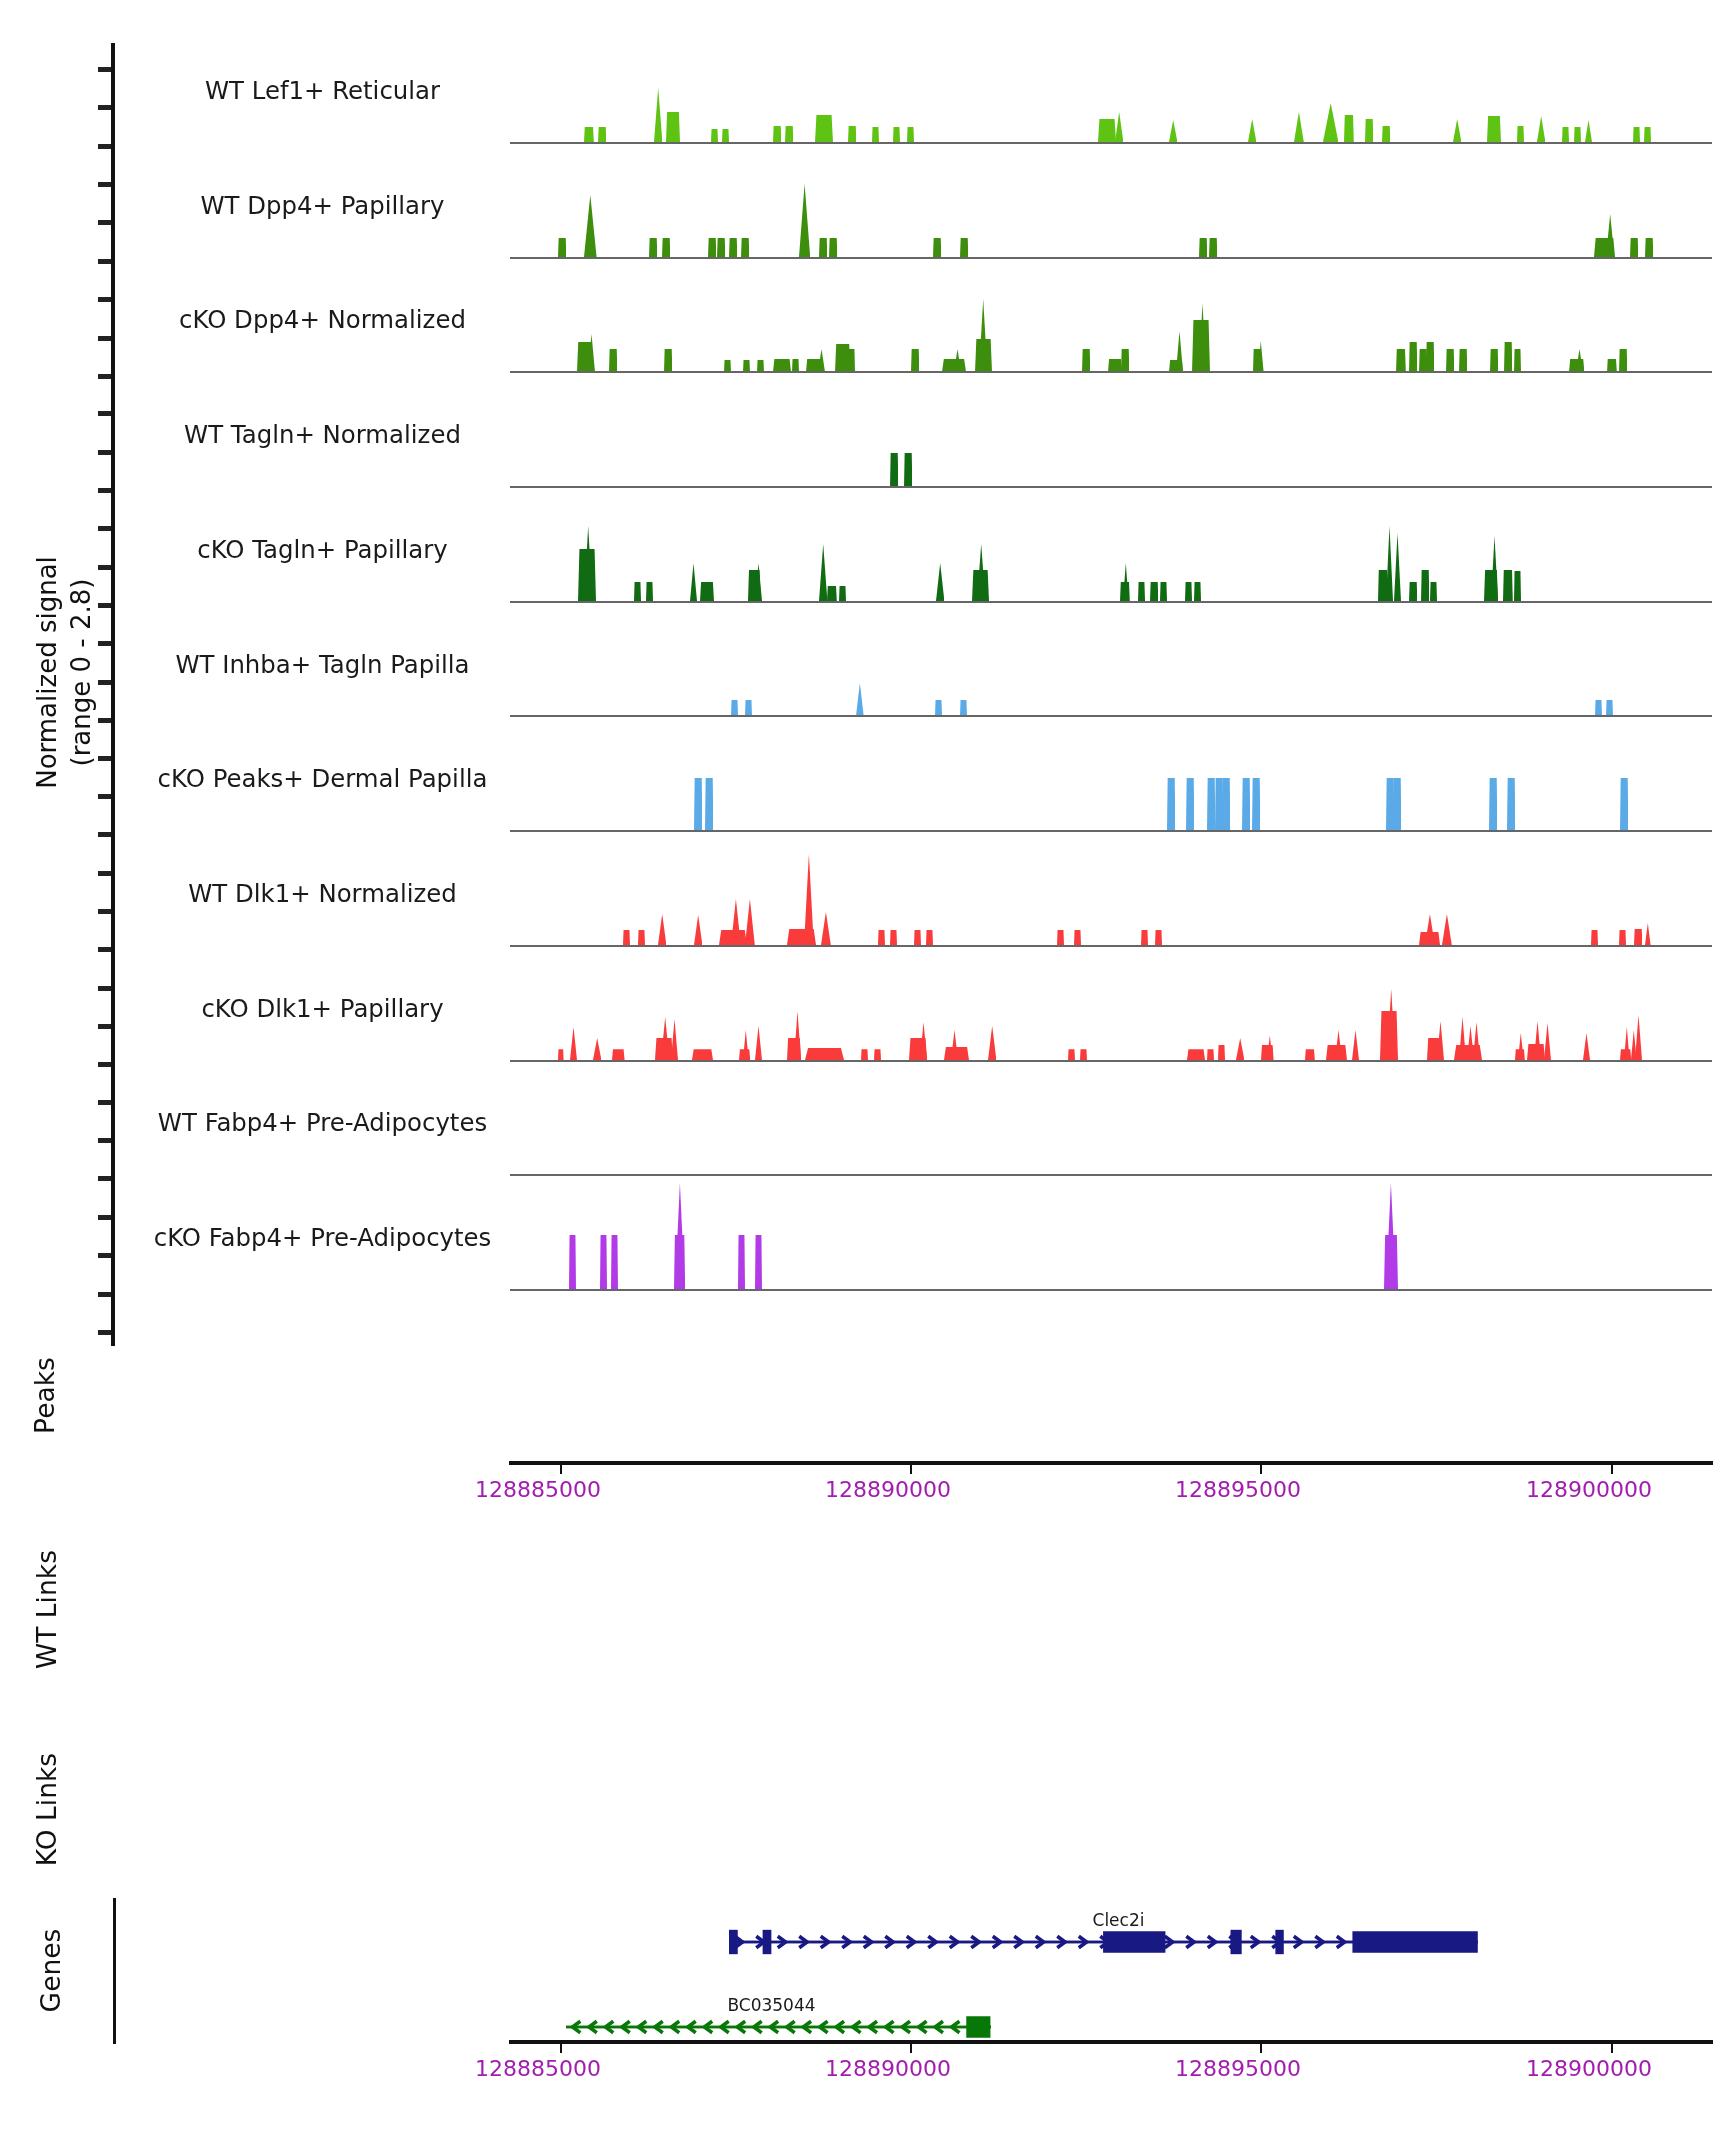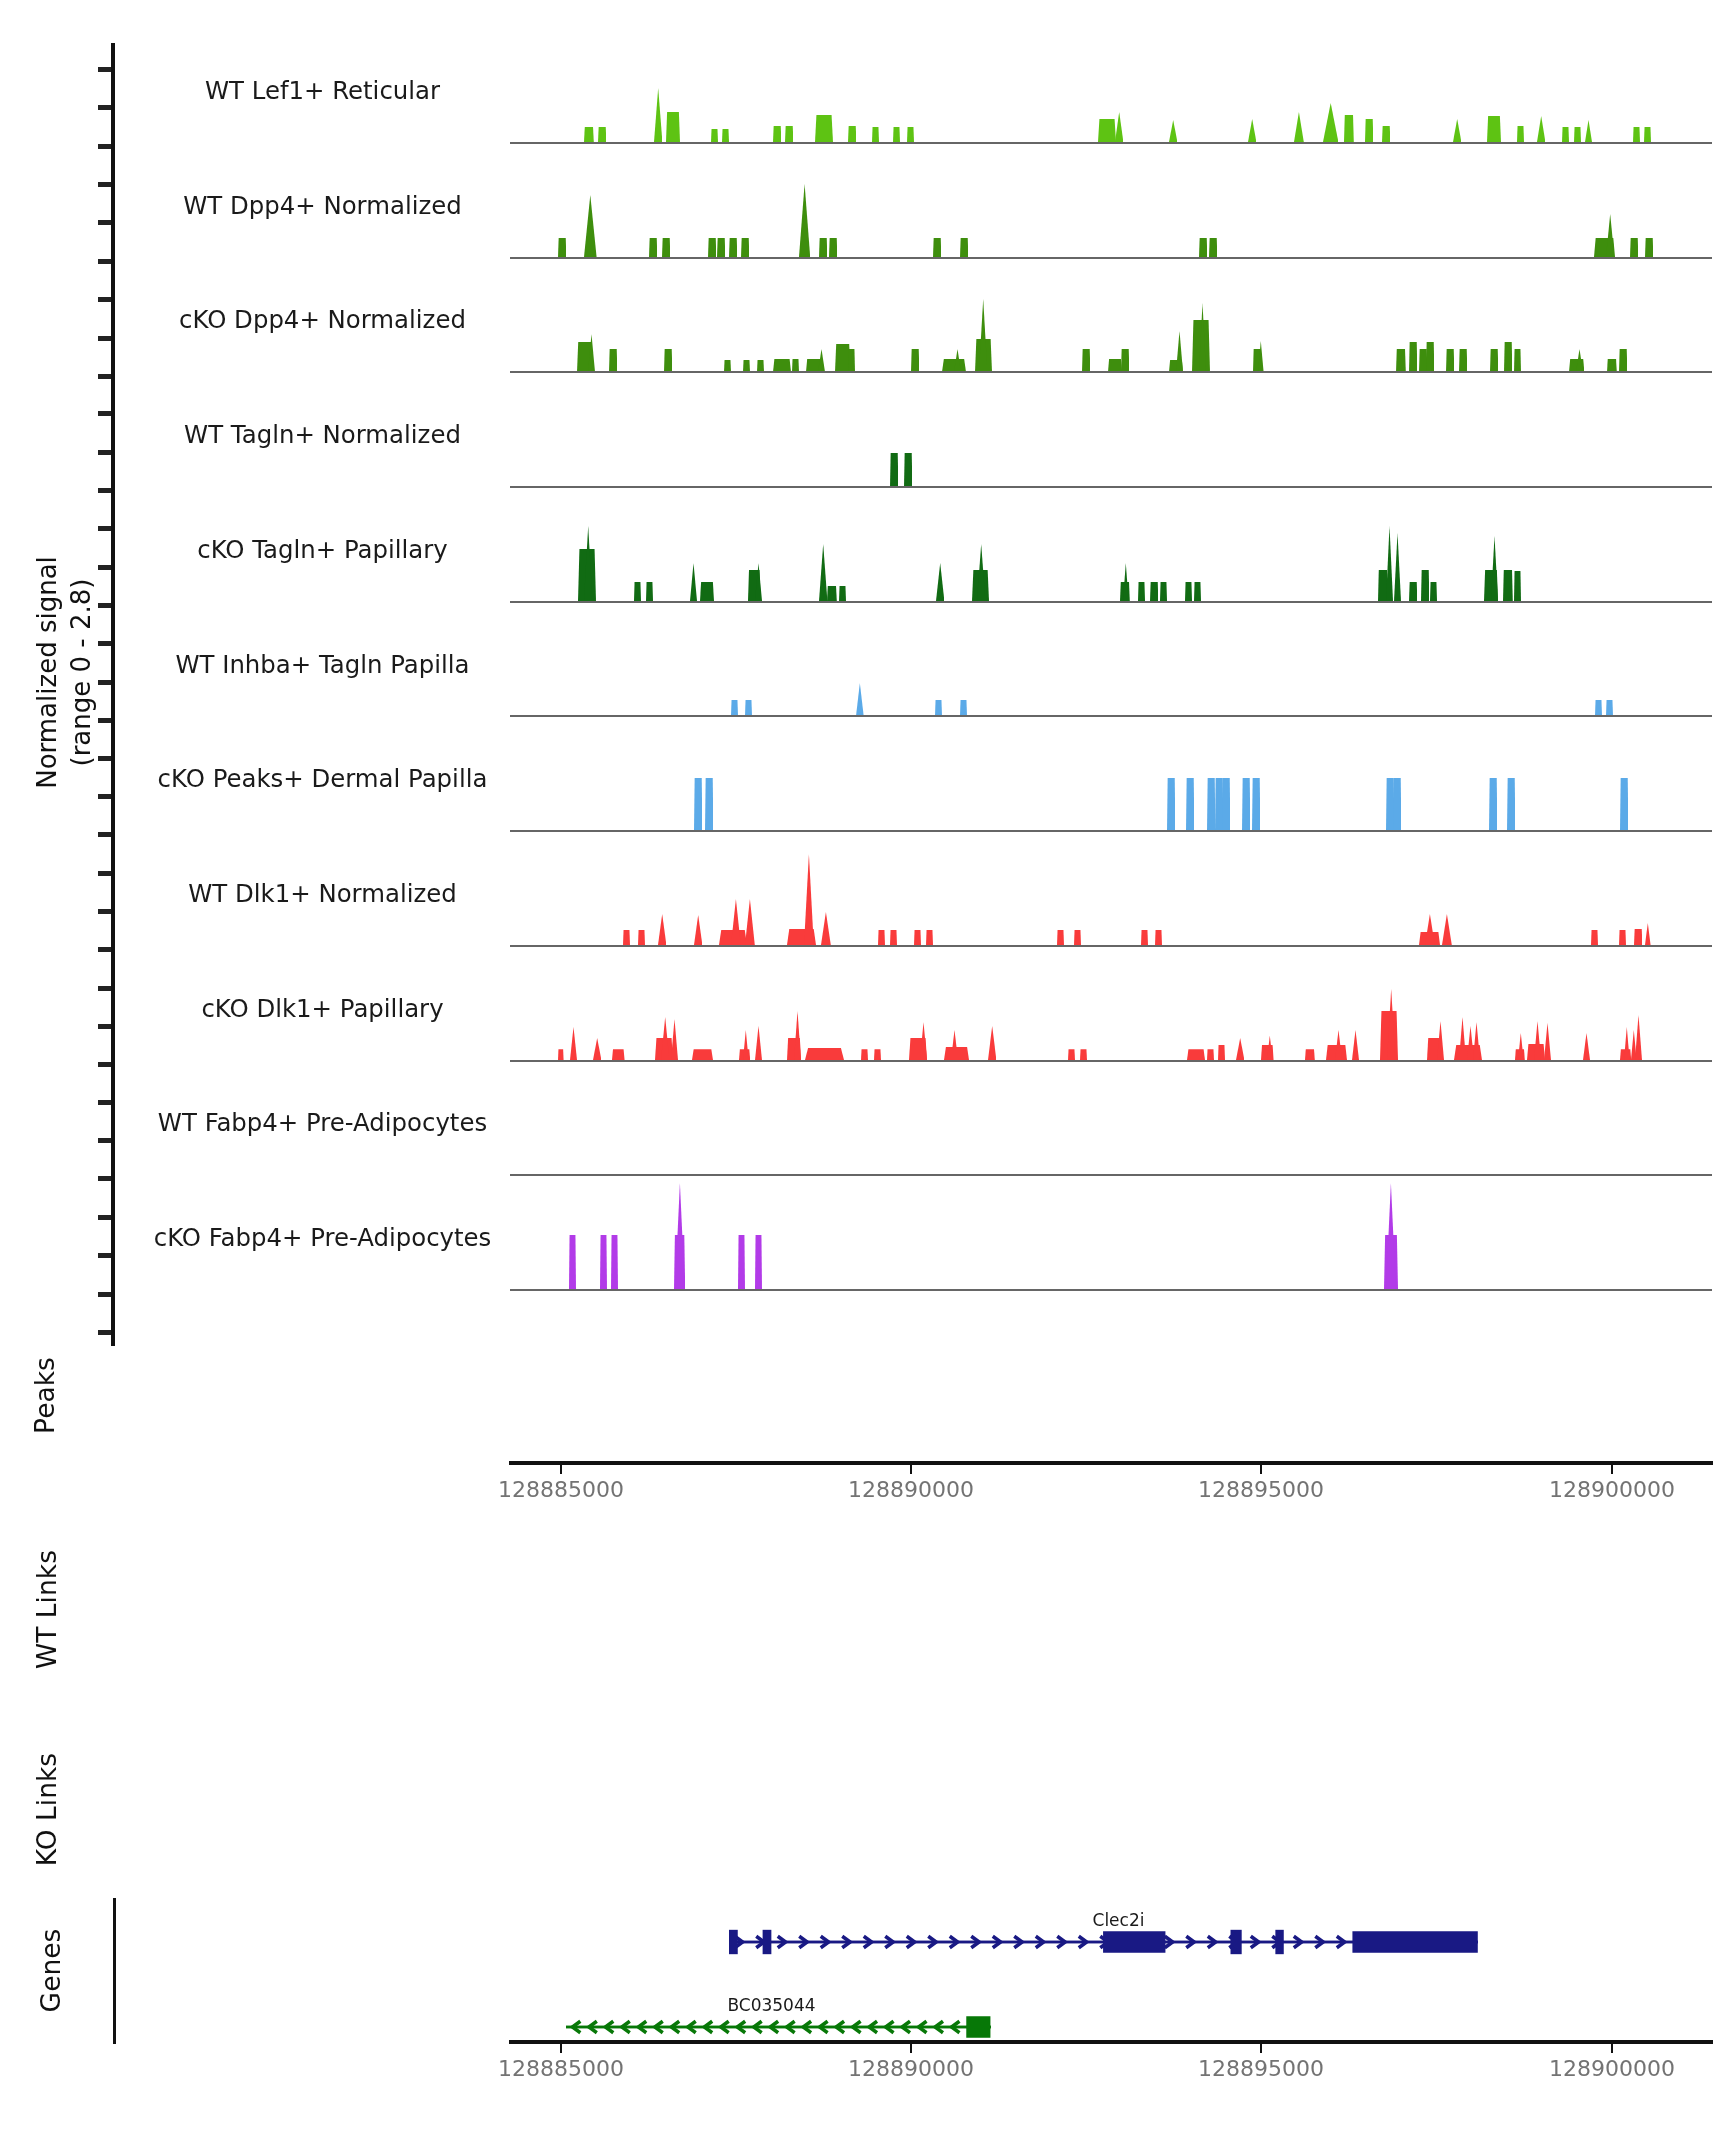--- a/index.html
+++ b/index.html
@@ -12,21 +12,21 @@
   .track-label{font-size:24.4px;color:#1a1a1a;text-align:center;white-space:nowrap;}
   .spine{background:#111;}
   .spine-tick{position:absolute;background:#222;}
   .baseline{position:absolute;height:2.2px;}
   .sigarea{position:absolute;}
   .peak{position:absolute;bottom:0;}
   .peak.bar{clip-path:polygon(8% 0,92% 0,100% 100%,0 100%);}
   .peak.spike{clip-path:polygon(50% 0,100% 100%,0 100%);}
   .axis-line{position:absolute;background:#111;}
   .axis-tick{position:absolute;background:#111;}
-  .ticklabel{position:absolute;font-size:22px;color:#737373;text-align:center;white-space:nowrap;}
+  .ticklabel{position:absolute;font-size:22px;color:#a21caf;white-space:nowrap;}
   .xlabel{font-size:28px;color:#111;text-align:center;white-space:nowrap;}
   .gene-label{position:absolute;font-size:17px;color:#1a1a1a;text-align:center;white-space:nowrap;}
 </style>
 </head>
 <body>
 
 <div id="figure">
 
   <div class="abs spine" id="main-spine" style="left:111px;top:43px;width:4.3px;height:1303px;"></div>
   <div id="spine-ticks">
@@ -102,21 +102,21 @@
         <div class="peak bar" style="left: 977px; width: 14px; height: 26px; background: rgb(94, 195, 19);"></div>
         <div class="peak bar" style="left: 1007px; width: 7px; height: 16.3px; background: rgb(94, 195, 19);"></div>
         <div class="peak spike" style="left: 1027px; width: 8.4px; height: 26px; background: rgb(94, 195, 19);"></div>
         <div class="peak bar" style="left: 1052px; width: 7px; height: 15px; background: rgb(94, 195, 19);"></div>
         <div class="peak bar" style="left: 1064px; width: 7px; height: 15px; background: rgb(94, 195, 19);"></div>
         <div class="peak spike" style="left: 1075px; width: 7px; height: 22px; background: rgb(94, 195, 19);"></div>
         <div class="peak bar" style="left: 1123px; width: 7px; height: 15px; background: rgb(94, 195, 19);"></div>
         <div class="peak bar" style="left: 1134px; width: 7px; height: 15px; background: rgb(94, 195, 19);"></div>
       </div>
       <div class="baseline" style="left: 510px; top: 142px; width: 1202px; background: rgb(102, 102, 102);"></div>
-      <div class="abs track-label" style="left: 122px; top: 191px; width: 401px;">WT Dpp4+ Normalized</div>
+      <div class="abs track-label" style="left: 122px; top: 191px; width: 401px;">WT Dpp4+ Papillary</div>
       <div class="sigarea" style="left: 510px; top: 149px; width: 1202px; height: 108px;">
         <div class="peak bar" style="left: 48px; width: 8.4px; height: 19px; background: rgb(62, 142, 13);"></div>
         <div class="peak spike" style="left: 74px; width: 12.6px; height: 62px; background: rgb(62, 142, 13);"></div>
         <div class="peak bar" style="left: 139px; width: 8.4px; height: 19px; background: rgb(62, 142, 13);"></div>
         <div class="peak bar" style="left: 152px; width: 8.4px; height: 19px; background: rgb(62, 142, 13);"></div>
         <div class="peak bar" style="left: 198px; width: 8.4px; height: 19px; background: rgb(62, 142, 13);"></div>
         <div class="peak bar" style="left: 207px; width: 8.4px; height: 19px; background: rgb(62, 142, 13);"></div>
         <div class="peak bar" style="left: 219px; width: 8.4px; height: 19px; background: rgb(62, 142, 13);"></div>
         <div class="peak bar" style="left: 231px; width: 8.4px; height: 19px; background: rgb(62, 142, 13);"></div>
         <div class="peak spike" style="left: 289px; width: 11.2px; height: 73px; background: rgb(62, 142, 13);"></div>

